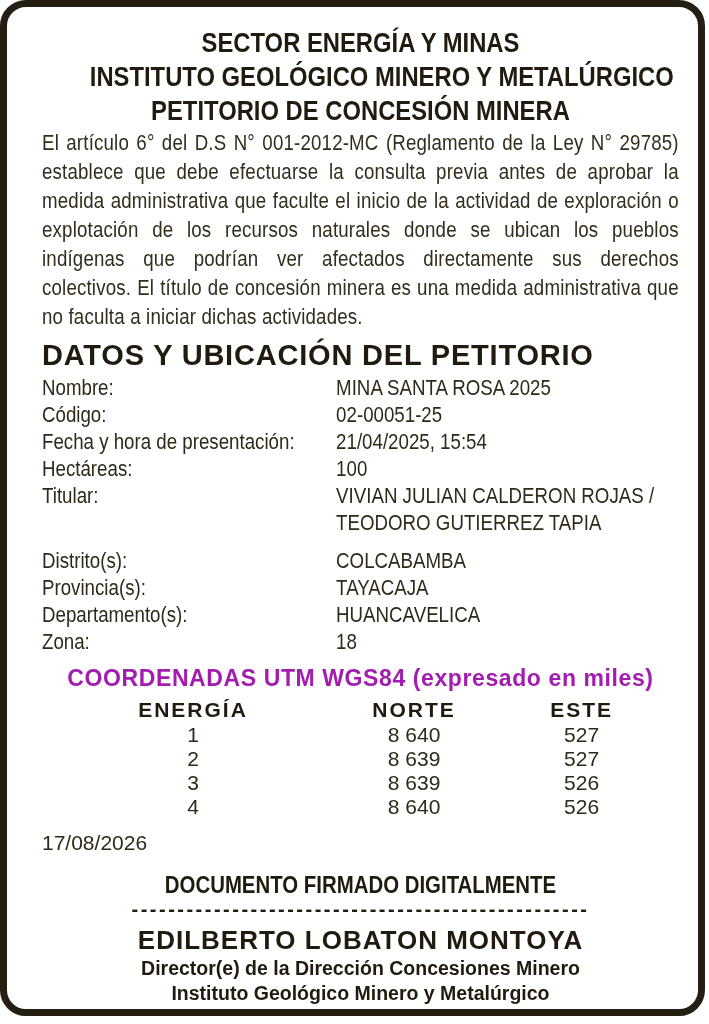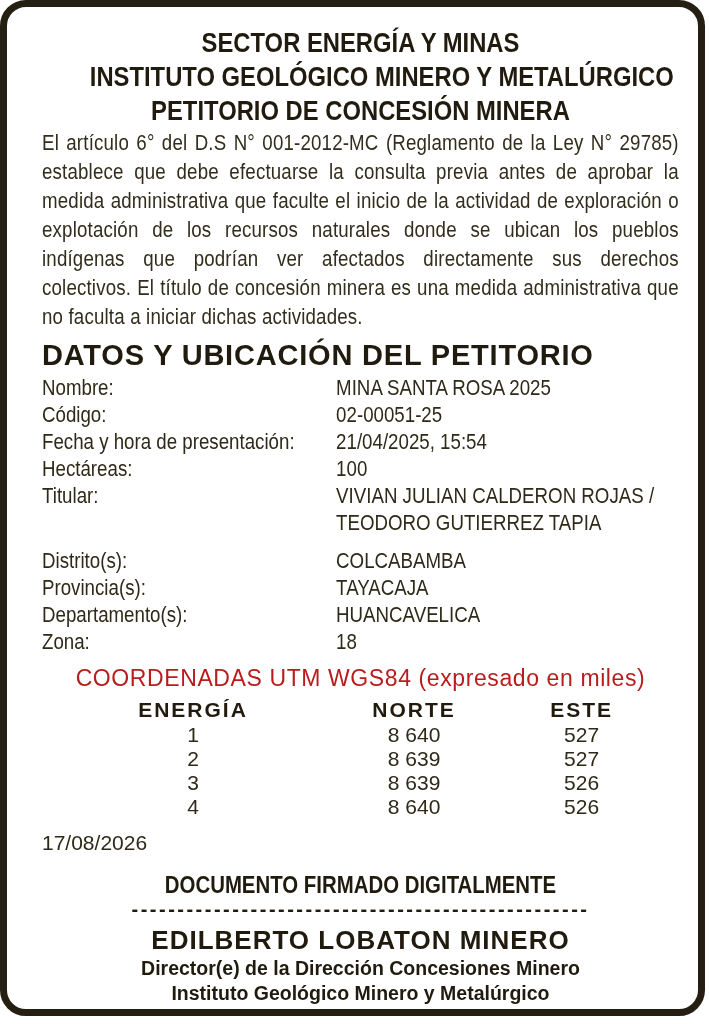--- a/index.html
+++ b/index.html
@@ -58,23 +58,23 @@
   }
   .rows{ margin-top:2px; }
   .row{ display:flex; font-size:22px; line-height:27px; color:#2e2918; }
   .row .lab{ width:346px; flex:0 0 346px; }
   .row .val{ width:436px; }
   .row.gap{ margin-top:11px; }
   .coord-heading{
     margin-top:10px;
     text-align:center;
     font-size:23px;
-    font-weight:normal;
+    font-weight:bold;
     letter-spacing:0.6px;
-    color:#b91c1c;
+    color:#a21caf;
   }
   table.coords{
     width:92%;
     margin:4px auto 0 auto;
     border-collapse:collapse;
   }
   table.coords th{
     font-size:21px;
     font-weight:bold;
     letter-spacing:2px;
@@ -217,19 +217,19 @@
           <td>526</td>
         </tr>
       </tbody>
     </table>
 
     <div class="footer-date">17/08/2026</div>
 
     <div class="signature">
       <div class="signed-note sx-center">DOCUMENTO FIRMADO DIGITALMENTE</div>
       <div class="divider">--------------------------------------------------</div>
-      <div class="signatory-name">EDILBERTO LOBATON MINERO</div>
+      <div class="signatory-name">EDILBERTO LOBATON MONTOYA</div>
       <div class="signatory-role">Director(e) de la Dirección Concesiones Minero</div>
       <div class="signatory-inst">Instituto Geológico Minero y Metalúrgico</div>
     </div>
 
   </div>
 </div>
 
 </body></html>

